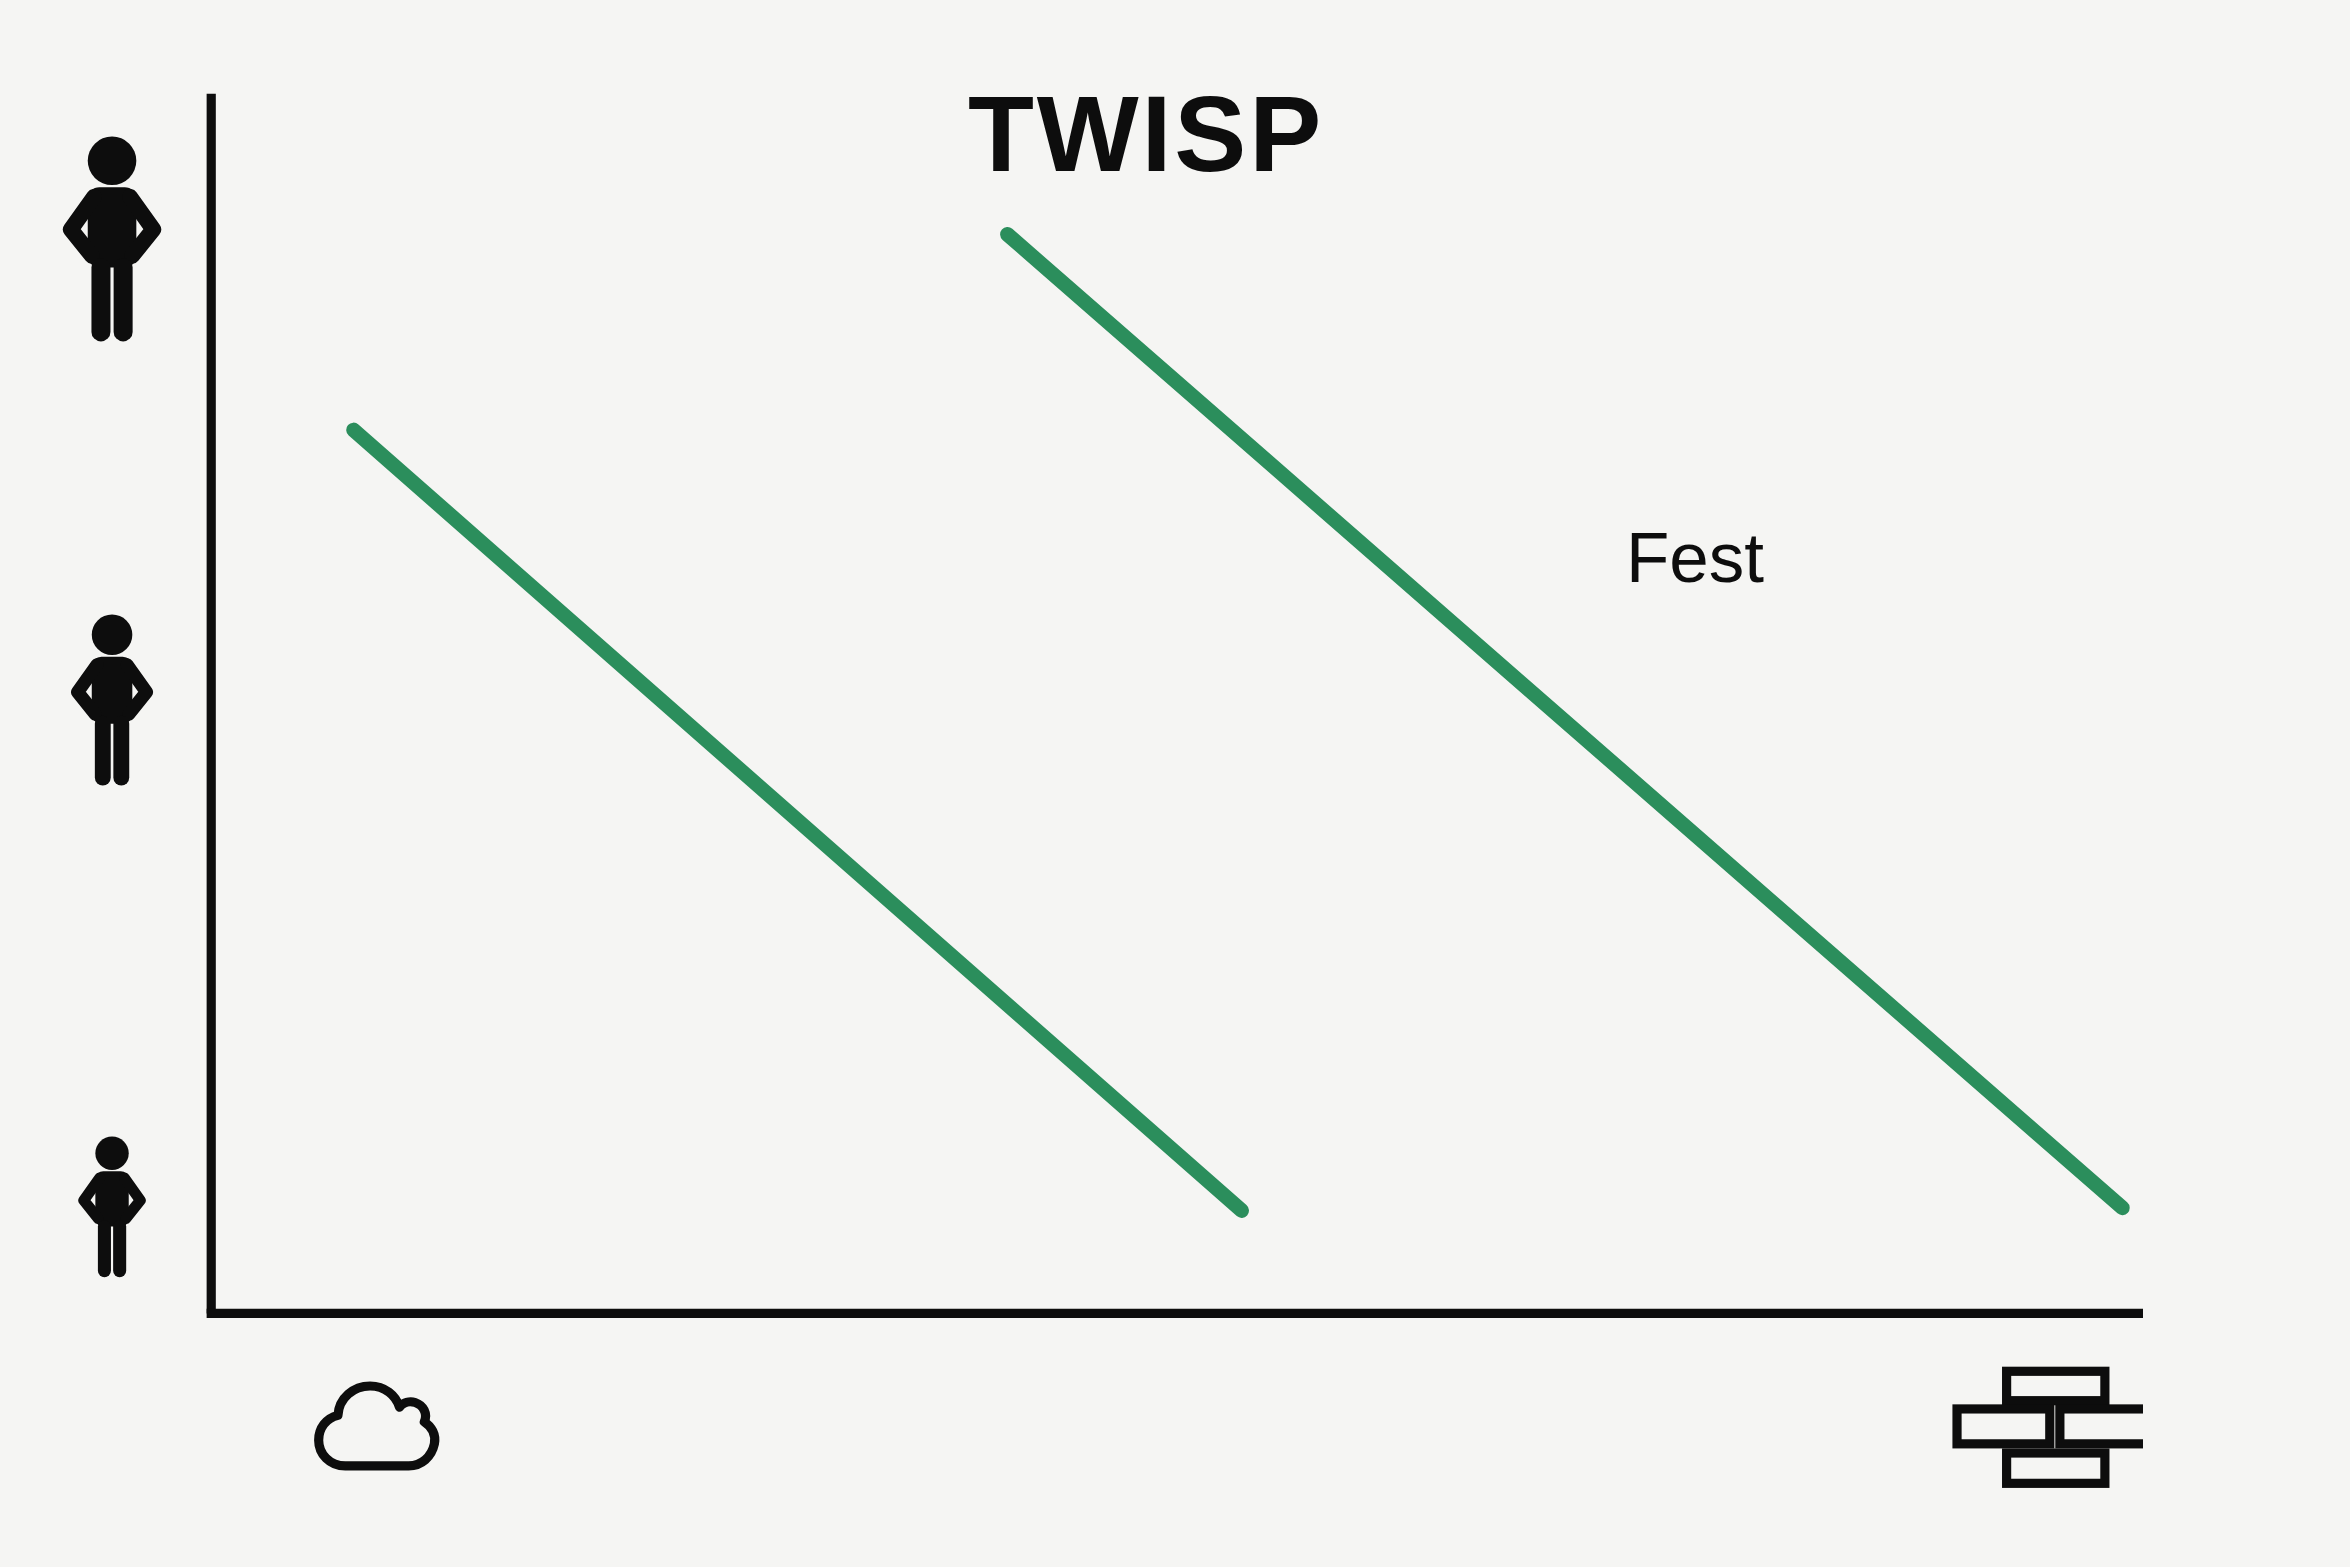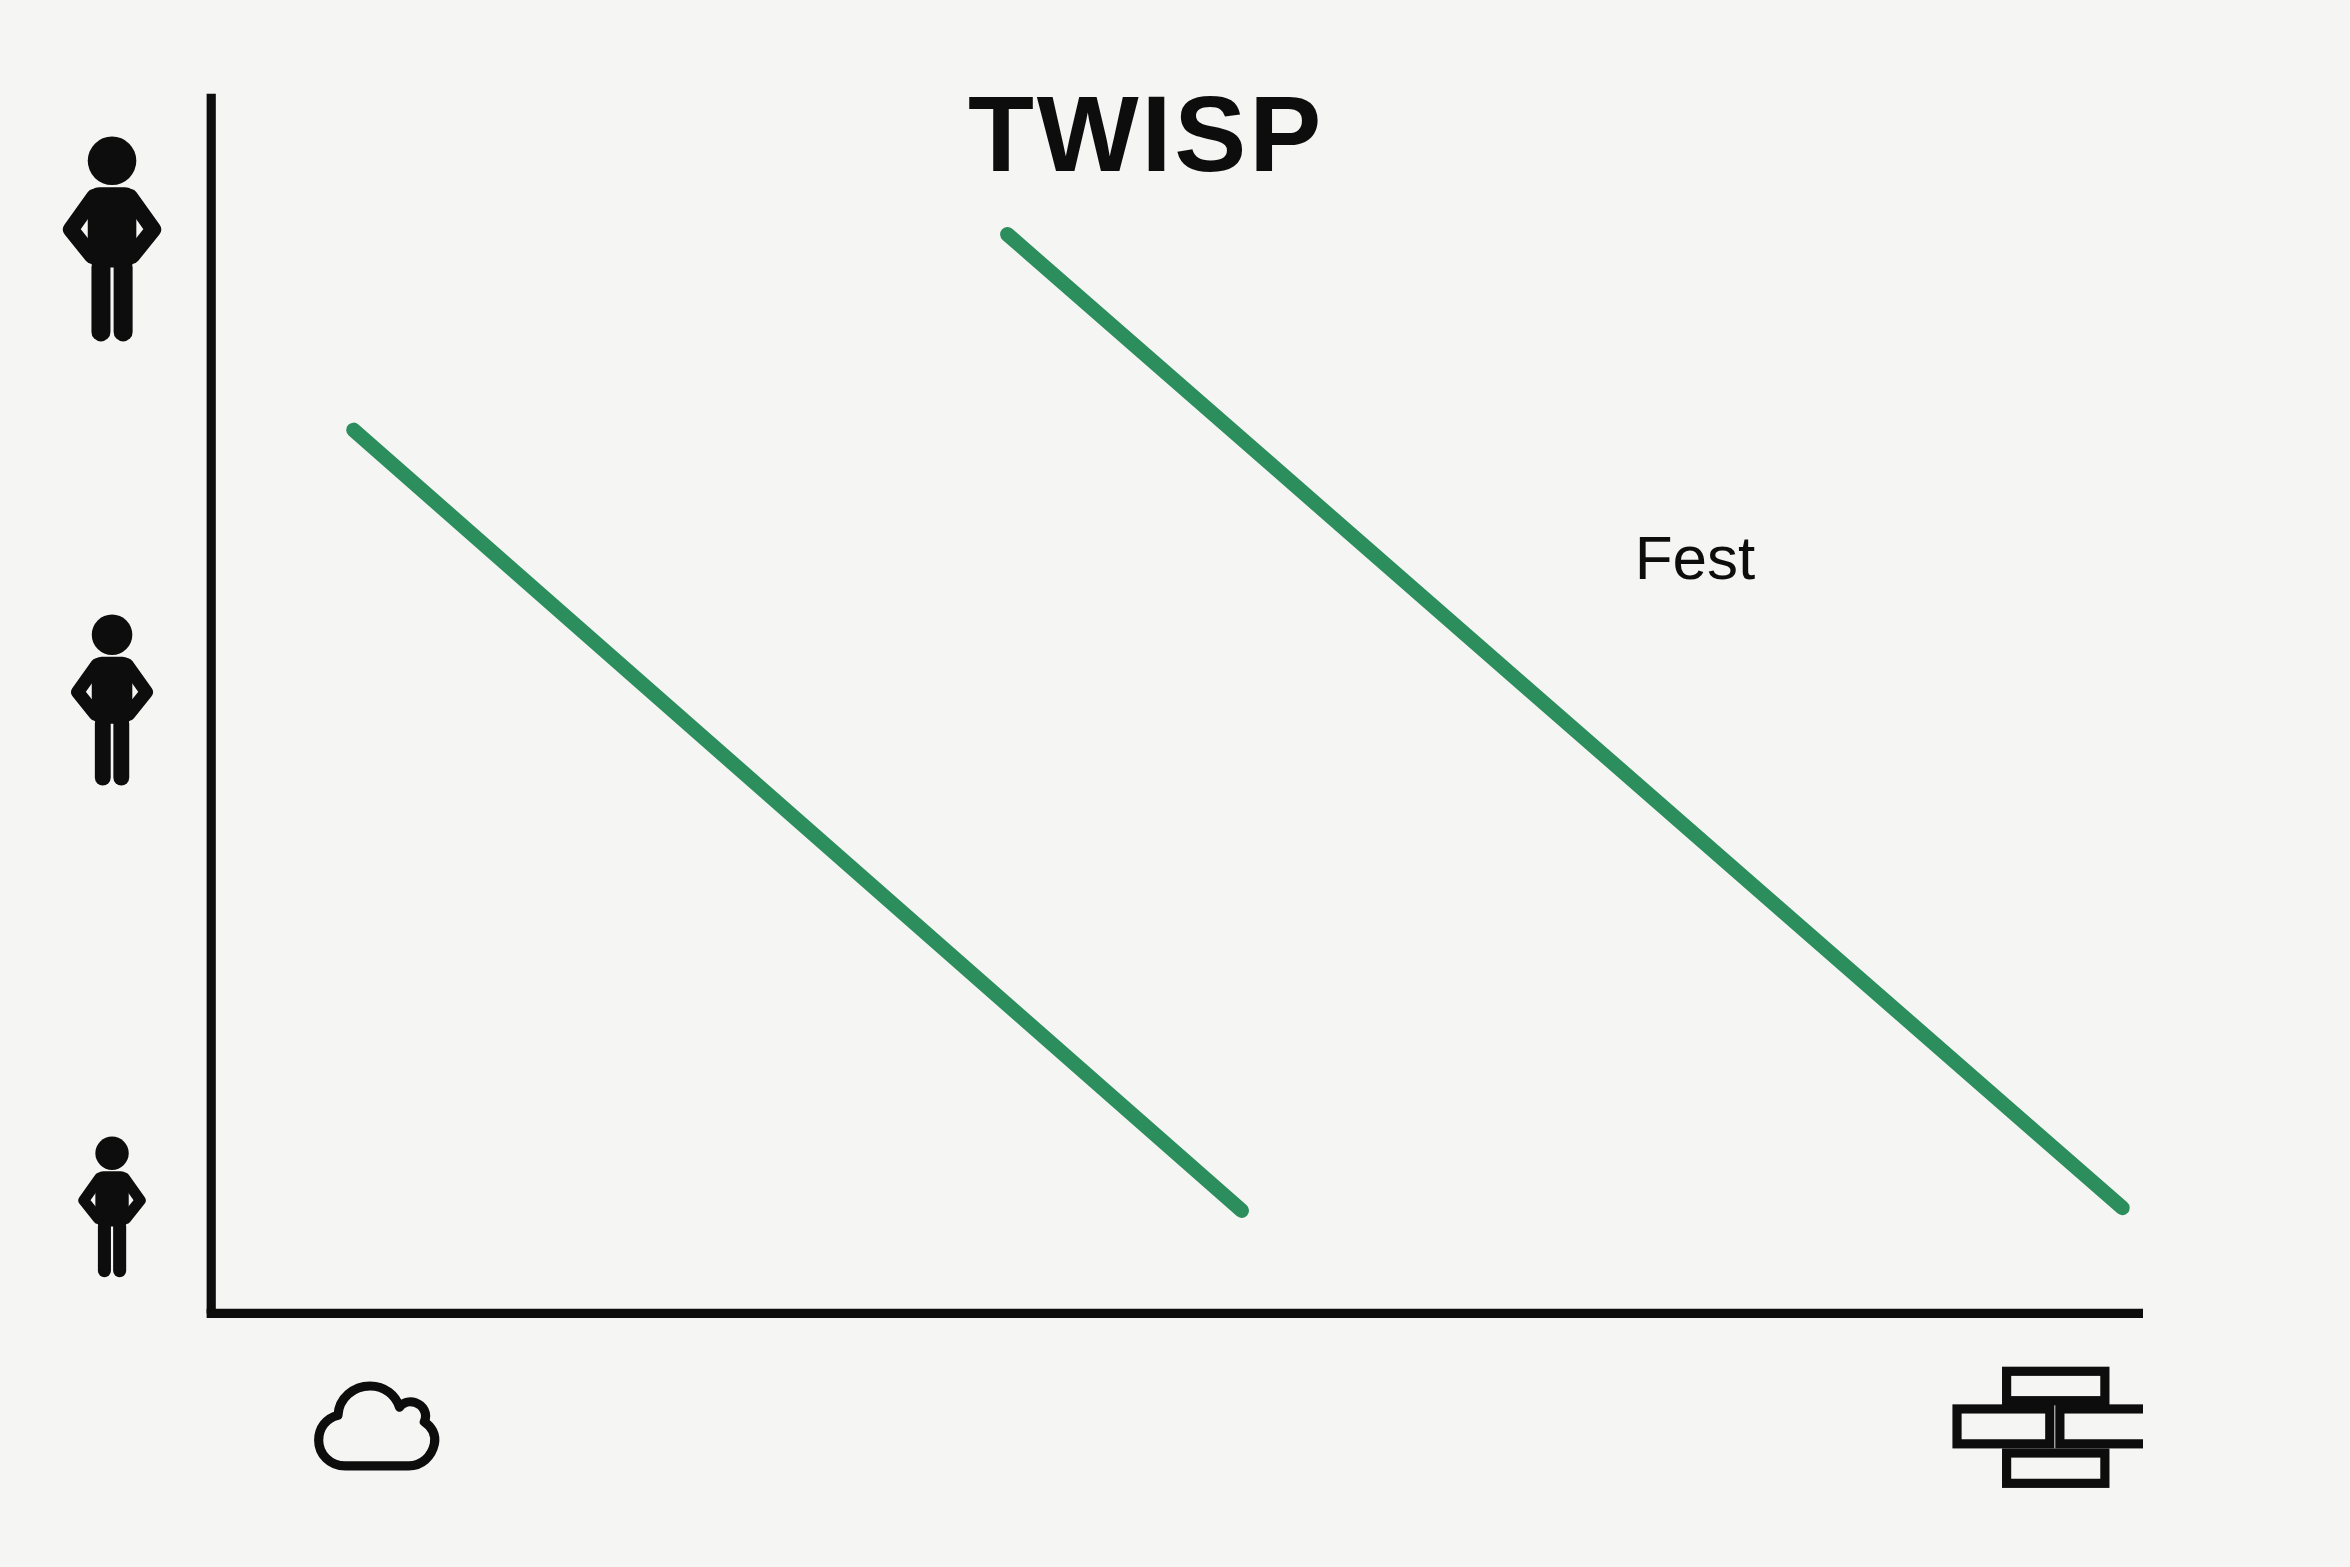--- a/index.html
+++ b/index.html
@@ -22,21 +22,21 @@
     left:1146px;top:133px;
     transform:translate(-50%,-50%);
     font-size:108px;font-weight:700;
     letter-spacing:2.8px;
     color:var(--ink);
     white-space:nowrap;
   }
   .line-label{
     position:absolute;
     transform:translate(-50%,-50%);
-    font-size:62px;font-weight:400;
+    font-size:71px;font-weight:400;
     color:var(--ink);
     white-space:nowrap;
   }
 </style>
 </head>
 <body>
 
 <div id="canvas">
 
   <svg id="plot-svg" viewBox="0 0 2560 1707">

